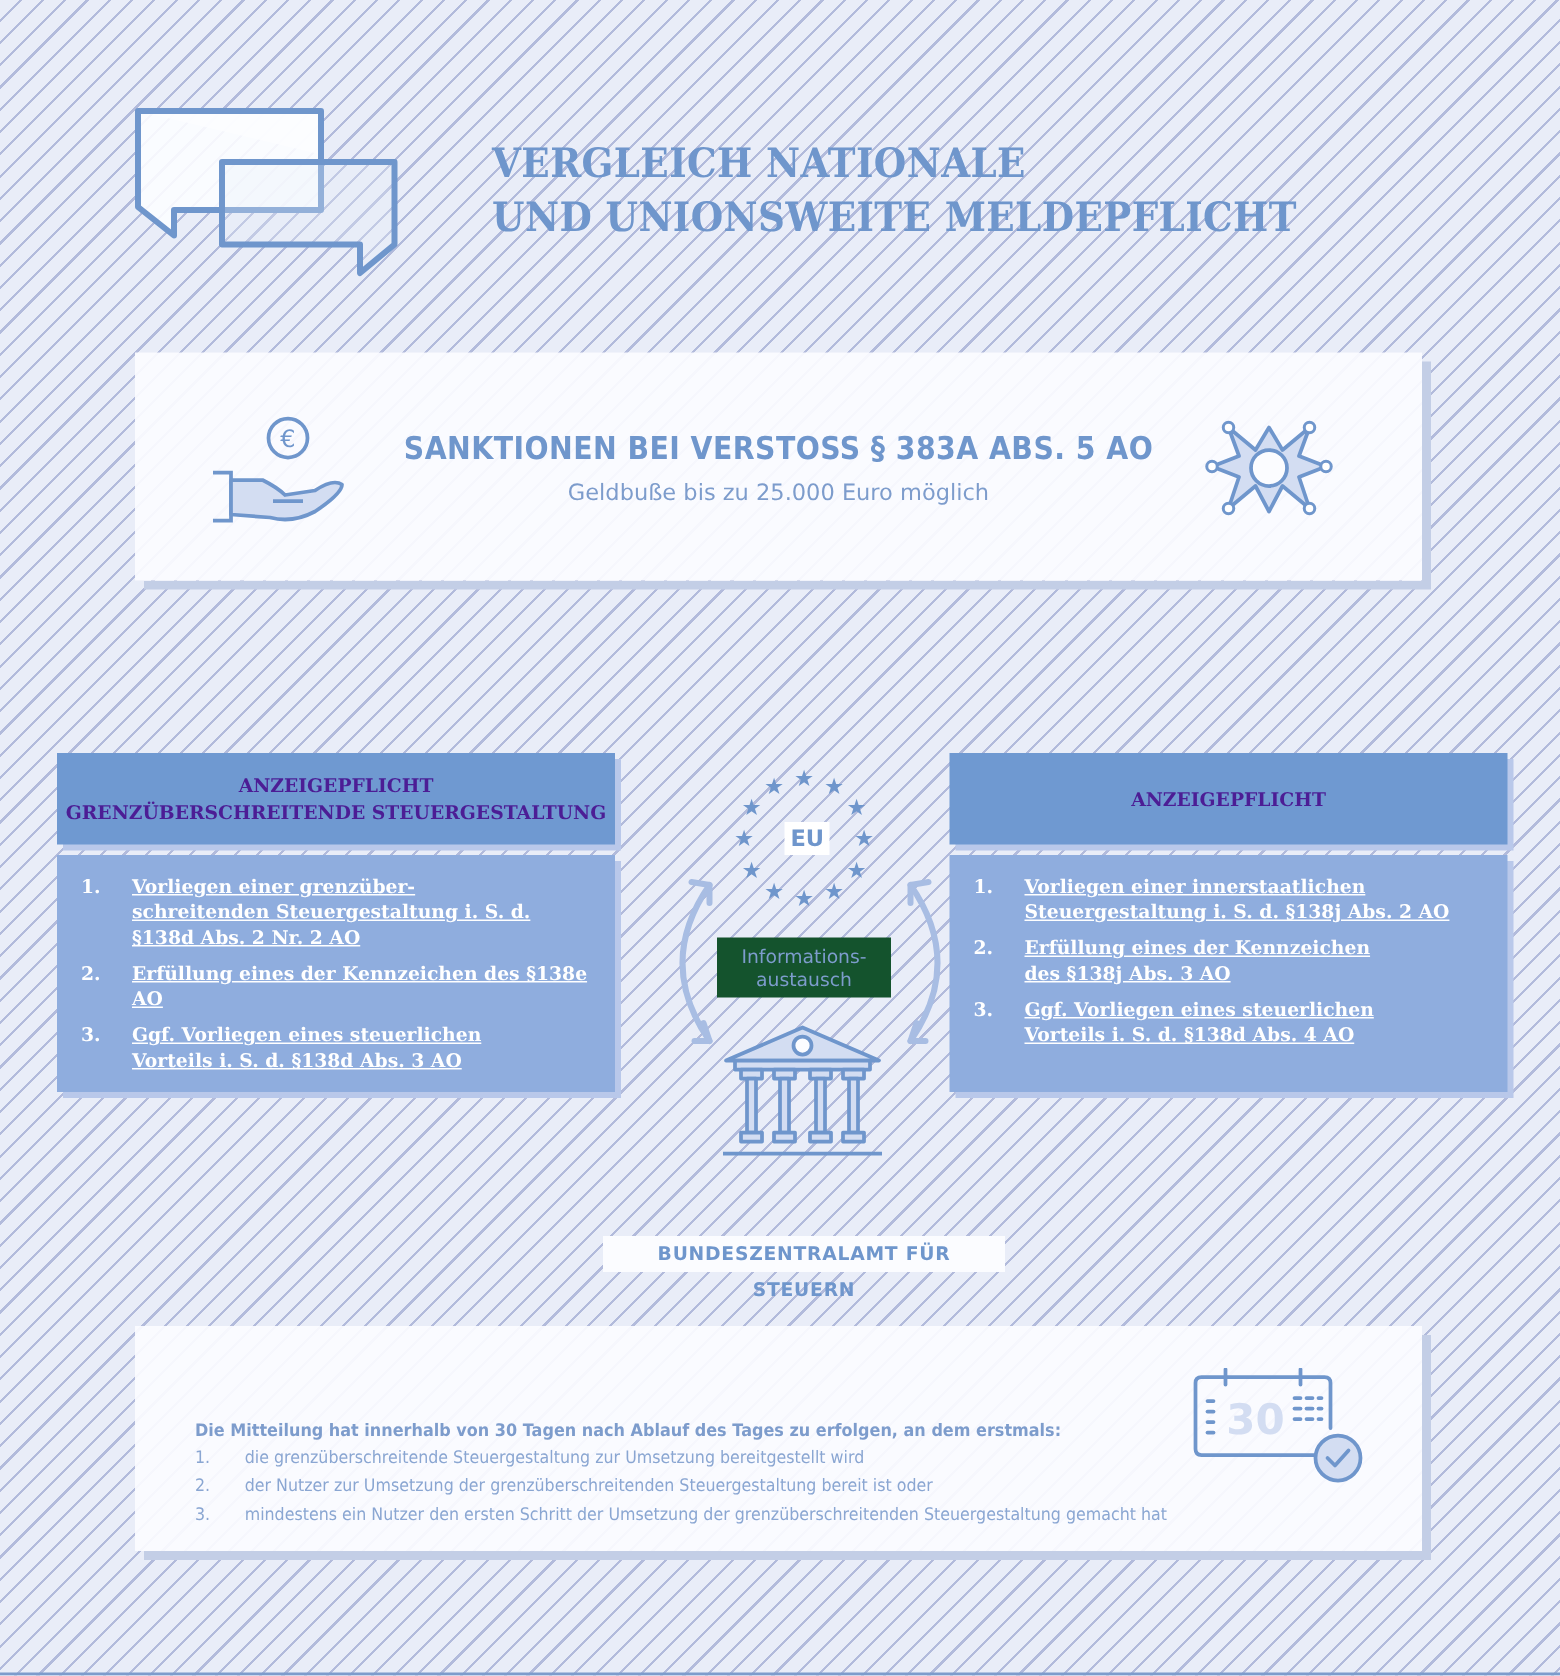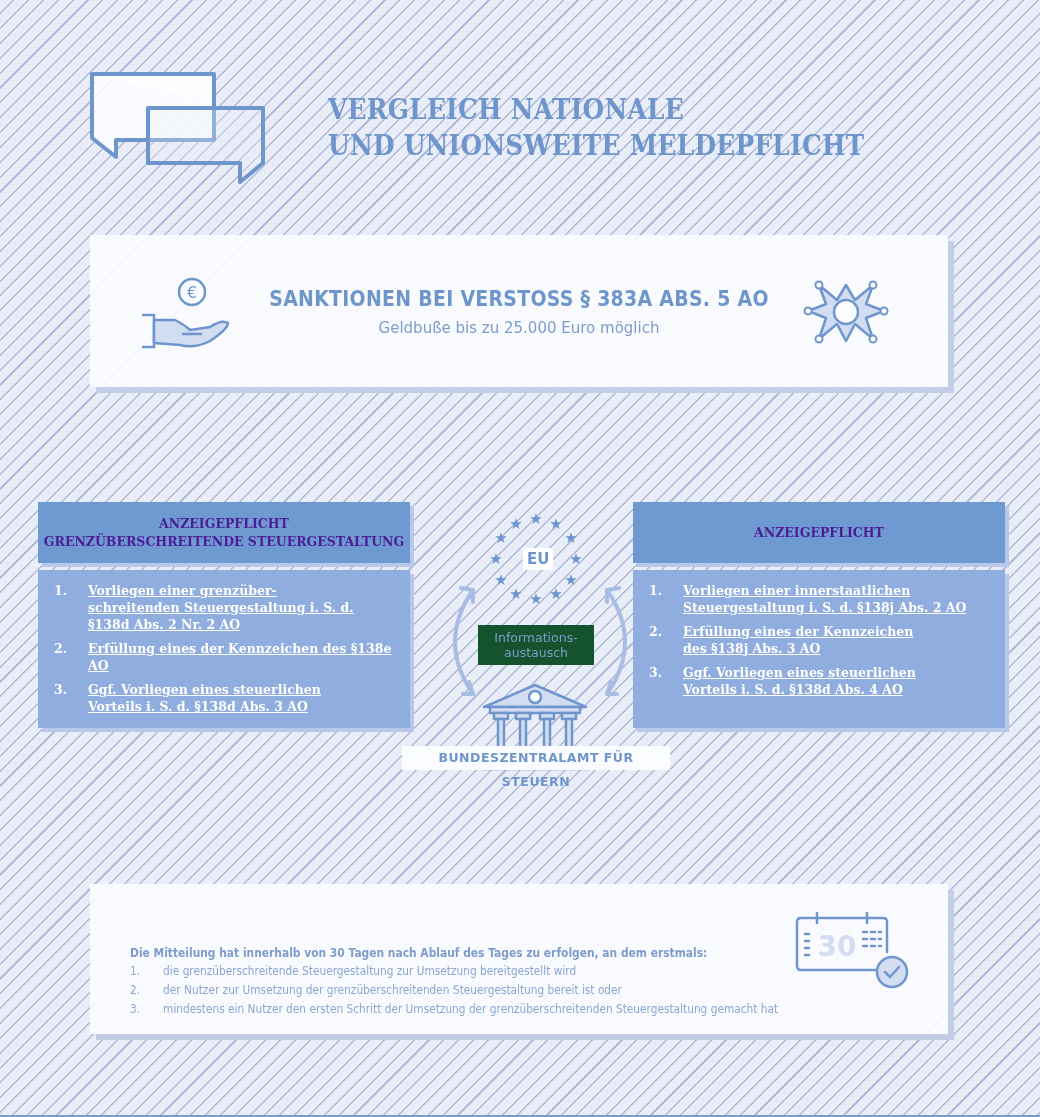--- a/index.html
+++ b/index.html
@@ -42,21 +42,21 @@
   .bb-item { display:flex; margin-bottom:7px; }
   .bb-num { width:34px; flex:none; }
   .bb-text { white-space:pre-line;text-decoration:underline; }
 
   
   .eu-icon { position:absolute; left:482px; top:508px; width:108px; height:100px; }
   .eu-label { position:absolute; left:523px; top:548px; background:#fff; color:#6f96cc; font-weight:bold; font-size:15px; padding:2px 4px; font-family:"DejaVu Sans", sans-serif; }
   .arrows { position:absolute; left:445px; top:582px; width:190px; height:120px; }
   .info-box { position:absolute; left:478px; top:625px; width:116px; height:40px; background:#14532d; color:#7d9ccc; font-size:12.5px; line-height:15px; text-align:center; display:flex; flex-direction:column; justify-content:center; font-family:"DejaVu Sans", sans-serif; }
   .bank-icon { position:absolute; left:480px; top:683px; width:110px; height:90px; }
-  .bzst { position:absolute; left:402px; top:746px; width:268px; height:24px; background:#fbfcff; color:#6f96cc; font-weight:bold; font-size:12.5px; letter-spacing:0.5px; text-align:center; line-height:24px; font-family:"DejaVu Sans", sans-serif; }
+  .bzst { position:absolute; left:402px; top:824px; width:268px; height:24px; background:#fbfcff; color:#6f96cc; font-weight:bold; font-size:12.5px; letter-spacing:0.5px; text-align:center; line-height:24px; font-family:"DejaVu Sans", sans-serif; }
 </style>
 </head>
 <body>
 
 <svg class="hdr-icon" viewBox="0 0 180 115">
   <path d="M4 4 H126 V33" fill="rgba(255,255,255,0.85)" stroke="none"></path>
   <path d="M4 4 H126 V70 H28 V87 L4 68 Z" fill="rgba(252,253,255,0.9)" stroke="#6f96cc" stroke-width="4" stroke-linejoin="round"></path>
   <path d="M60 38 H175 V93 L152 112 V93 H60 Z" fill="#e9edf8" fill-opacity="0.3" stroke="#6f96cc" stroke-width="4" stroke-linejoin="round"></path>
 </svg>
 <div class="title">

